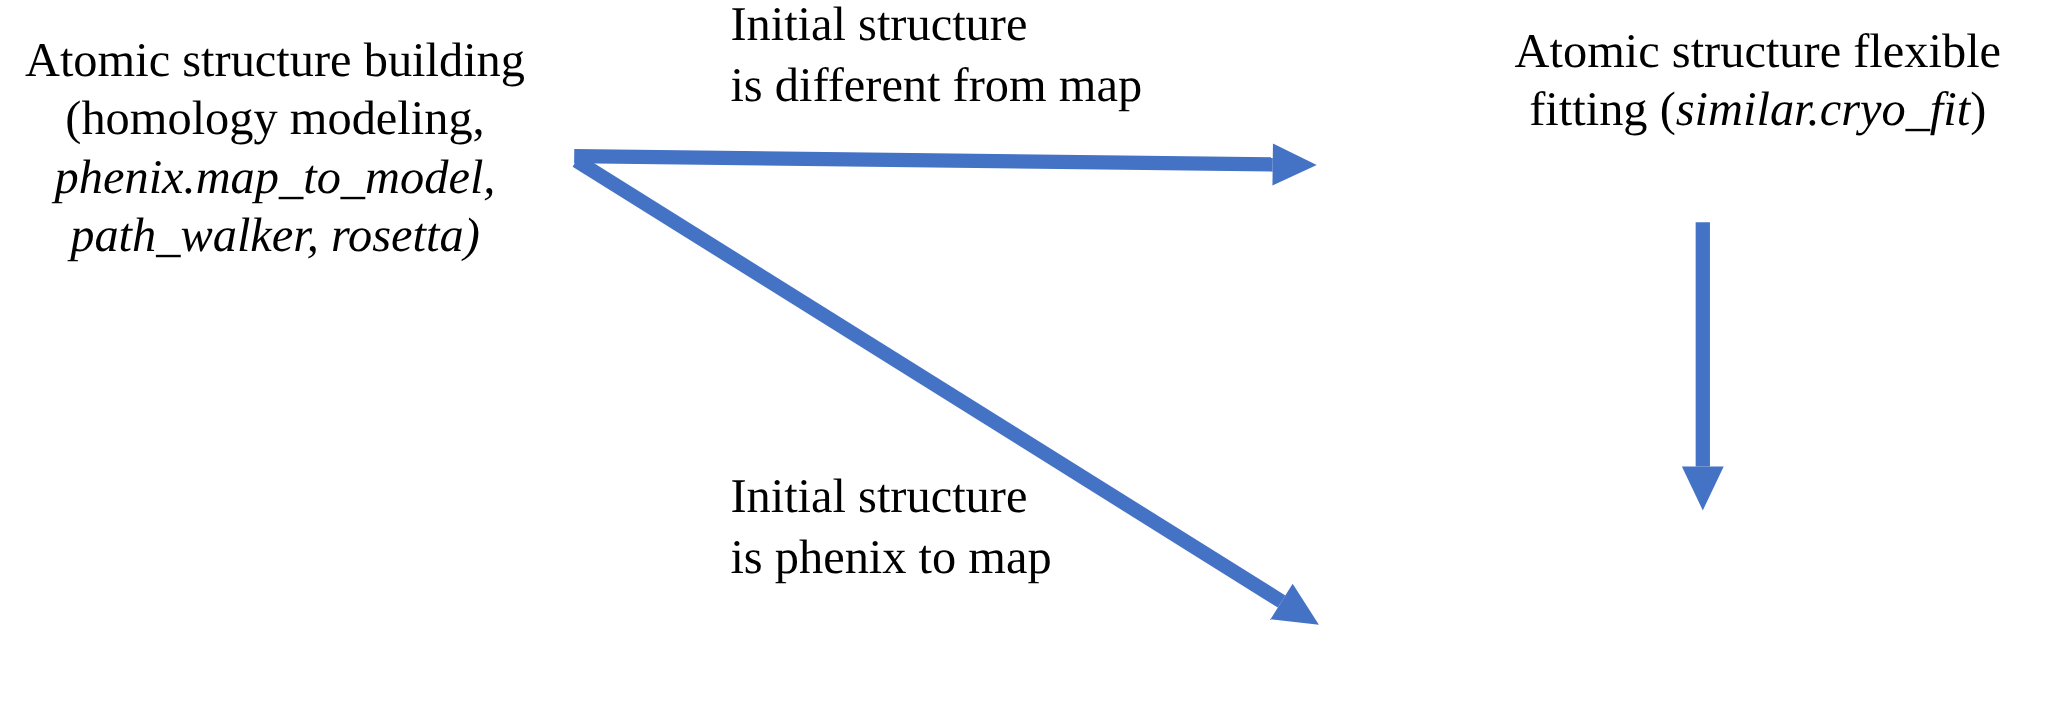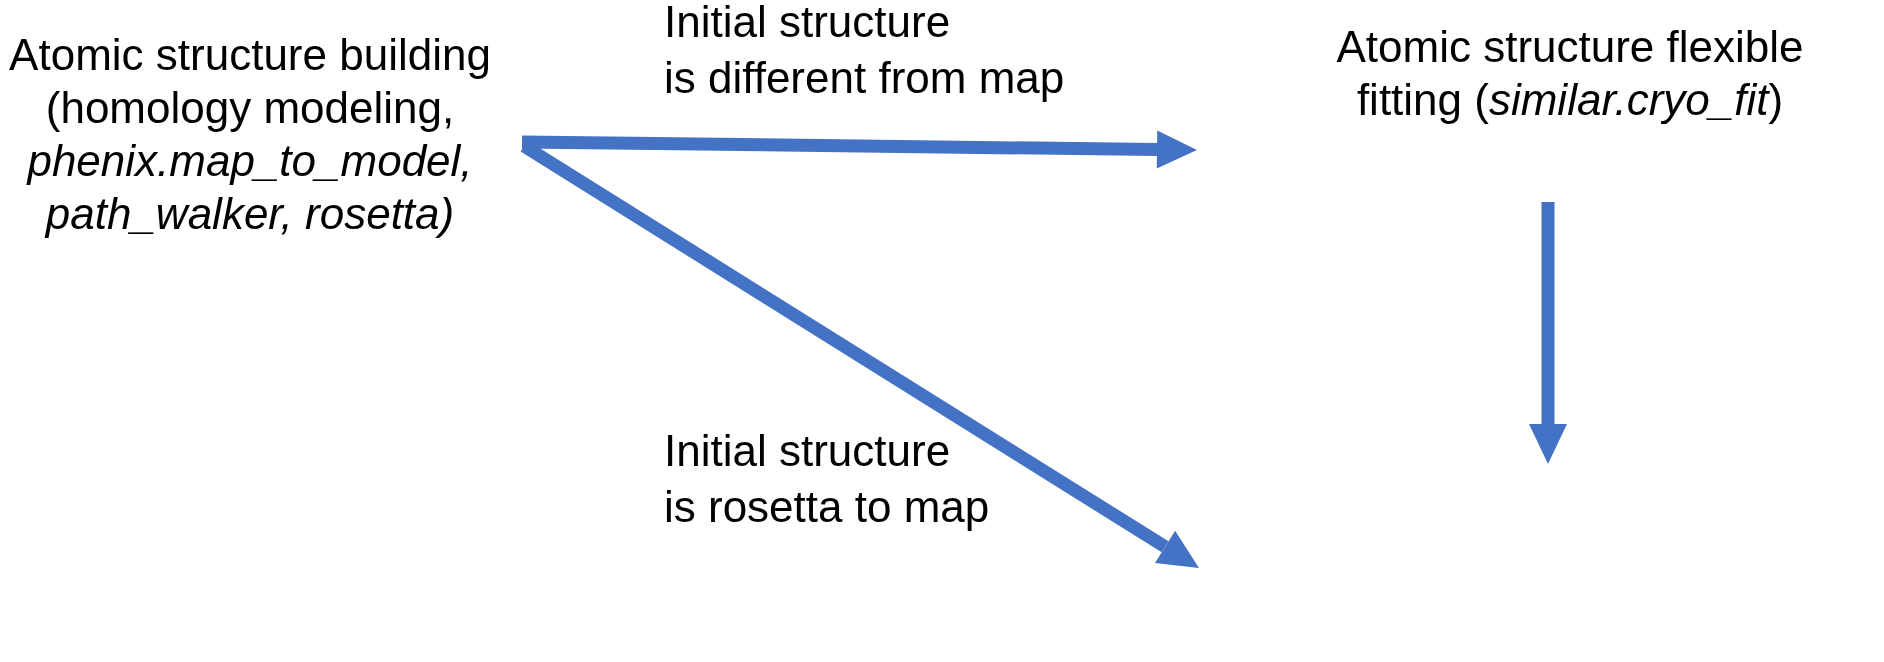--- a/index.html
+++ b/index.html
@@ -6,21 +6,21 @@
     margin: 0;
     padding: 0;
     background: #ffffff;
   }
   .canvas {
     position: relative;
     width: 1884px;
     height: 662px;
     overflow: hidden;
     background: var(--bg, #ffffff);
-    font-family: Liberation Sans, sans-serif;
+    font-family: Liberation Serif, serif;
     color: var(--text-color, #000000);
   }
   .arrows {
     position: absolute;
     left: 0;
     top: 0;
     width: 1884px;
     height: 662px;
     display: block;
   }
@@ -35,21 +35,21 @@
   }
   .label {
     line-height: 56px;
     text-align: left;
   }
   .italic {
     font-style: italic;
   }
   #building   { left: -20px;  top: 28px;  width: 540px; }
   #label-different { left: 664px; top: -6px; }
-  #fitting    { left: 1285px; top: 20px;  width: 570px; }
+  #fitting    { left: 1313px; top: 20px;  width: 570px; }
   #label-similar   { left: 664px; top: 423px; }
   #refinement { left: 1280px; top: 545px; width: 600px; }
 </style>
 </head>
 <body>
 
 <div class="canvas" style="--bg: #ffffff; --text-color: #000000;">
 
   <svg class="arrows" viewBox="0 0 1884 662" xmlns="http://www.w3.org/2000/svg">
       <g>
@@ -78,17 +78,17 @@
     <div class="line">is different from map</div>
   </div>
 
   <div class="block" id="fitting">
     <div class="line">Atomic structure flexible</div>
     <div class="line"><span>fitting (</span><span class="italic">similar.cryo_fit</span><span>)</span></div>
   </div>
 
   <div class="label" id="label-similar">
     <div class="line">Initial structure</div>
-    <div class="line">is rosetta to map</div>
+    <div class="line">is phenix to map</div>
   </div>
 
 
 </div>
 
 </body></html>

